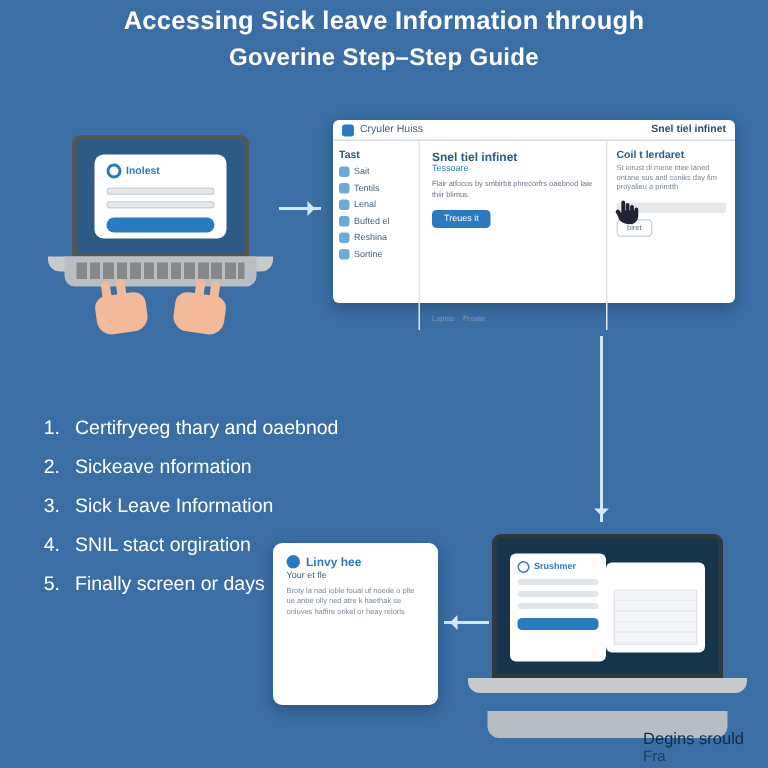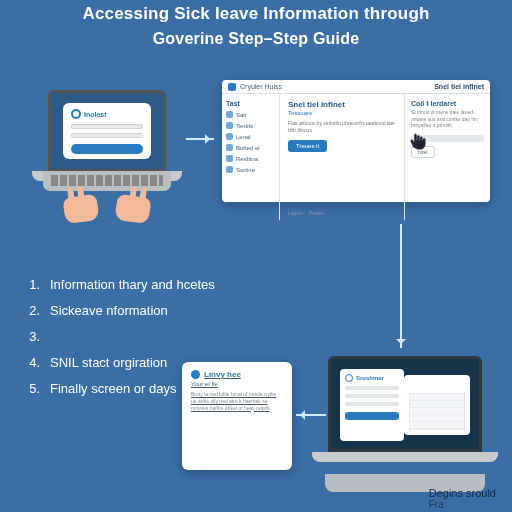--- a/index.html
+++ b/index.html
@@ -76,21 +76,21 @@
   .arrow-v::after{content:"";position:absolute;left:-4px;bottom:-1px;border:5px solid transparent;border-top-color:#cfe9ff;}
   .arrow-l{position:absolute;height:2px;background:#cfe9ff;}
   .arrow-l::after{content:"";position:absolute;left:-1px;top:-4px;border:5px solid transparent;border-right-color:#cfe9ff;}
 
   
   .steps{position:absolute;left:24px;top:272px;font-size:13px;line-height:2;}
   .steps .row{display:flex;gap:10px;}
   .steps .num{width:16px;text-align:right;}
 
   
-  .infocard{position:absolute;left:182px;top:362px;width:110px;height:108px;background:#fff;border-radius:6px;padding:8px 9px;color:#49576a;box-shadow:0 3px 10px rgba(0,0,0,.25);font-size:6px;text-decoration:underline;}
+  .infocard{position:absolute;left:182px;top:362px;width:110px;height:108px;background:#fff;border-radius:6px;padding:8px 9px;color:#49576a;box-shadow:0 3px 10px rgba(0,0,0,.25);font-size:6px;}
   .infocard .ih{display:flex;align-items:center;gap:4px;color:#2a7abf;font-weight:700;font-size:8px;margin-bottom:2px;}
   .infocard .icir{width:9px;height:9px;border-radius:50%;background:#2a7abf;}
   .infocard .is{color:#3a5d80;font-size:6px;margin:2px 0 4px;}
   .infocard p{font-size:5px;line-height:1.35;color:#7c8896;}
 
   
   .laptop2{position:absolute;right:14px;top:356px;width:186px;height:128px;}
   .l2-screen{width:154px;height:96px;margin:0 auto;background:#16344a;border:3px solid #2e3a40;border-radius:6px 6px 0 0;position:relative;}
   .l2-base{width:186px;height:10px;background:#c8cbce;border-radius:0 0 8px 8px;}
   .l2-kbd{position:absolute;left:50%;bottom:-8px;transform:translateX(-50%);width:160px;height:18px;background:#b7bdc3;border-radius:0 0 8px 8px;}
@@ -192,28 +192,29 @@
   </div>
 </div>
 
 <div class="arrow-v" style="left:400px;top:224px;height:124px;"></div>
 
 <div class="arrow-l" style="left:296px;top:414px;width:30px;"></div>
 
 <div class="steps">
   <div class="row">
       <span class="num">1.</span>
-      <span>Information thary and hcetes</span>
+      <span>Certifryeeg thary and oaebnod</span>
     </div>
   <div class="row">
       <span class="num">2.</span>
       <span>Sickeave nformation</span>
     </div>
   <div class="row">
       <span class="num">3.</span>
+      <span>Sick Leave Information</span>
     </div>
   <div class="row">
       <span class="num">4.</span>
       <span>SNIL stact orgiration</span>
     </div>
   <div class="row">
       <span class="num">5.</span>
       <span>Finally screen or days</span>
     </div>
 </div>

